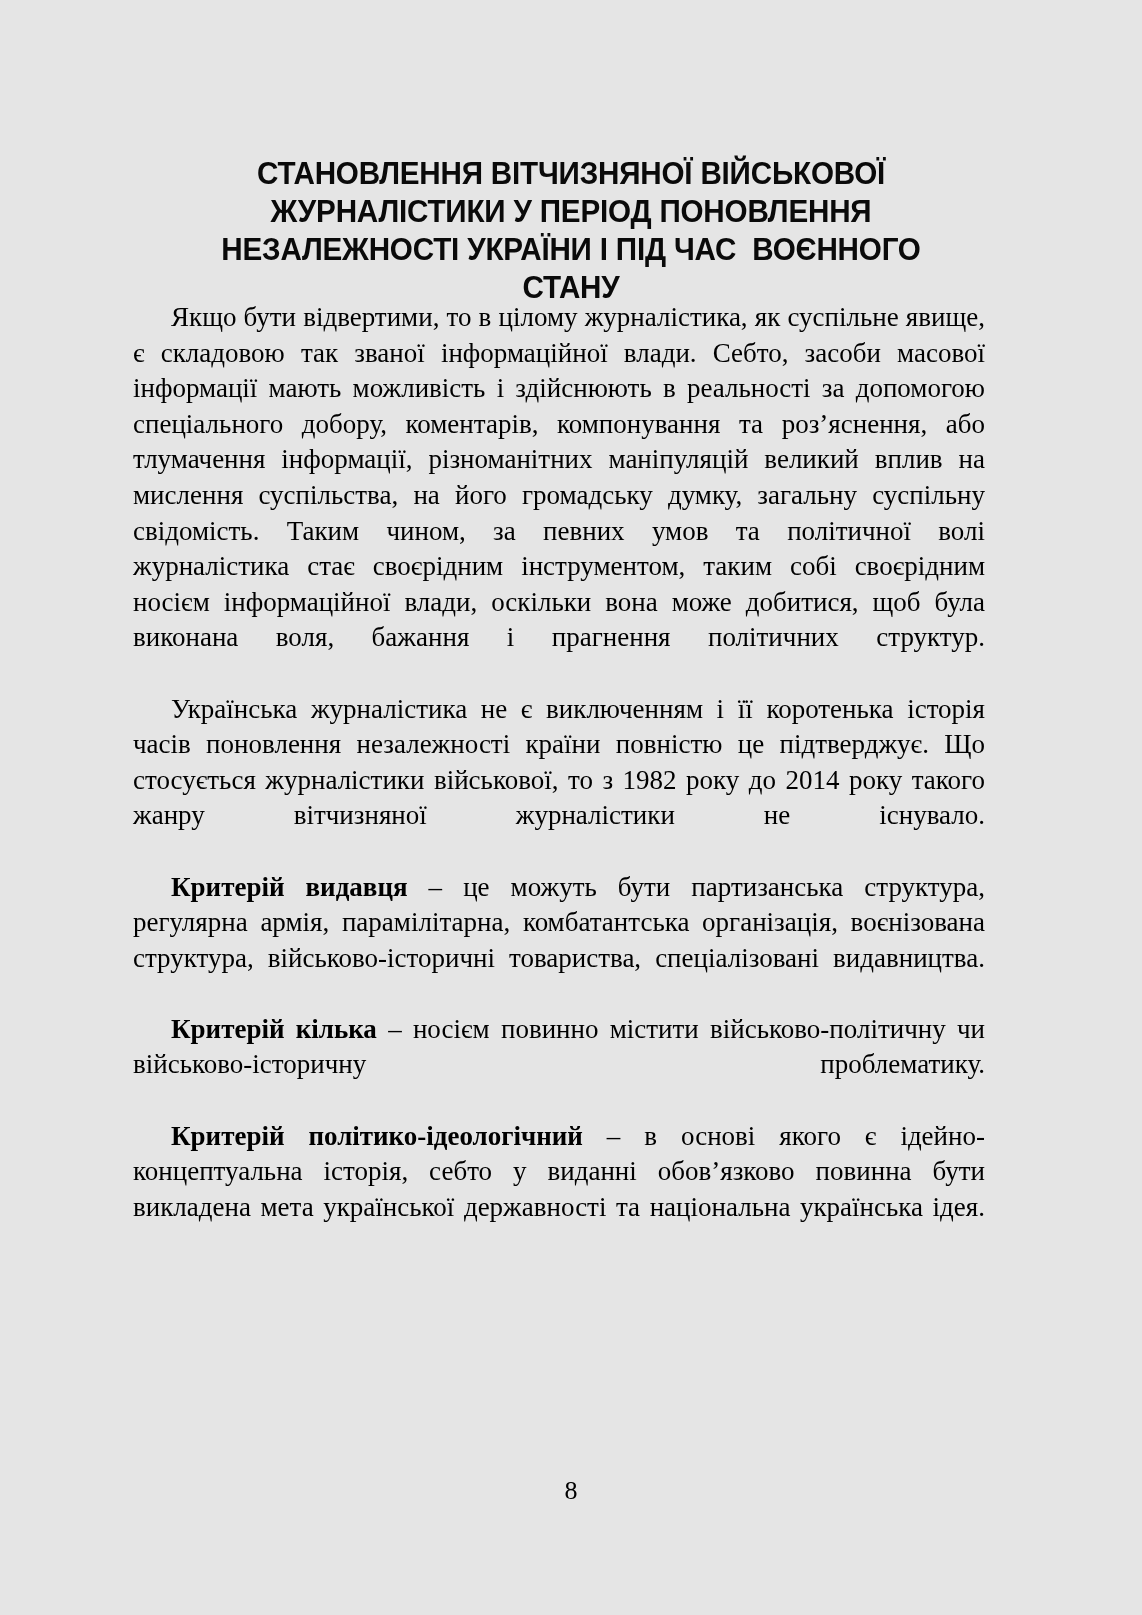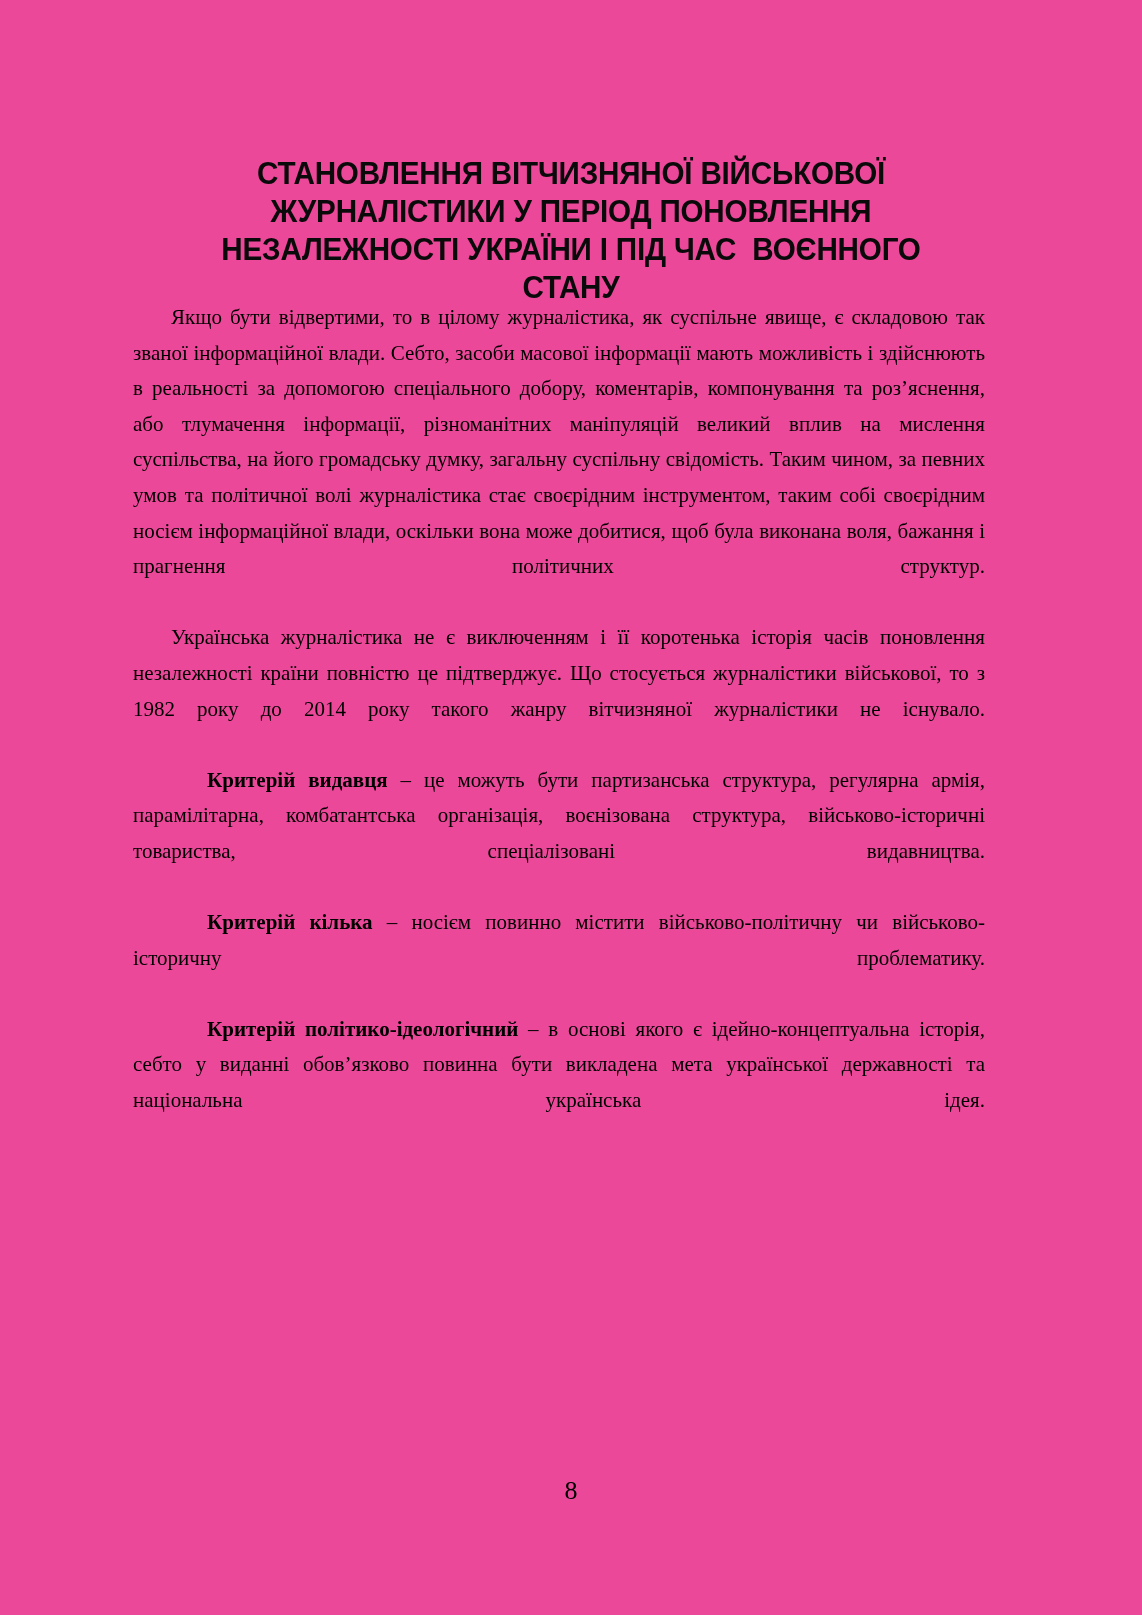--- a/index.html
+++ b/index.html
@@ -14,21 +14,21 @@
     position: relative;
     overflow: hidden;
     font-family: "Liberation Serif", "DejaVu Serif", serif;
     color: #000000;
     -webkit-font-smoothing: none;
   }
 
   .page {
     position: absolute;
     inset: 0;
-    background: #ec4899;
+    background: #e5e5e5;
   }
 
   
   .doc-title {
     position: absolute;
     left: 160px;
     top: 133px;
     width: 822px;
     text-align: center;
     font-family: "Liberation Sans Narrow", "Liberation Sans", "DejaVu Sans", sans-serif;
@@ -49,36 +49,35 @@
     top: 300px;
     width: 852px;
   }
 
   p.para {
     margin: 0;
     padding: 0;
     text-align: justify;
     text-justify: inter-word;
     text-indent: 38px;
-    font-size: 21px;
+    font-size: 27px;
     line-height: 35.6px;
     word-spacing: 0.2px;
     hyphens: none;
   }
 
   
   p.para::after {
     content: "";
     display: inline-block;
     width: 100%;
   }
 
   .lead {
     font-weight: bold;
-    margin-left: 36px;
   }
 
   
   .page-number {
     position: absolute;
     left: 0;
     right: 0;
     top: 1476px;
     text-align: center;
     font-size: 26px;

